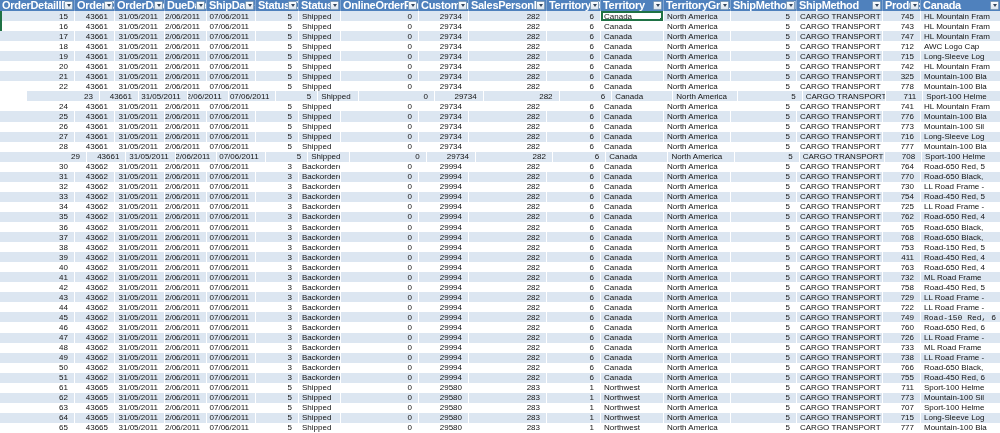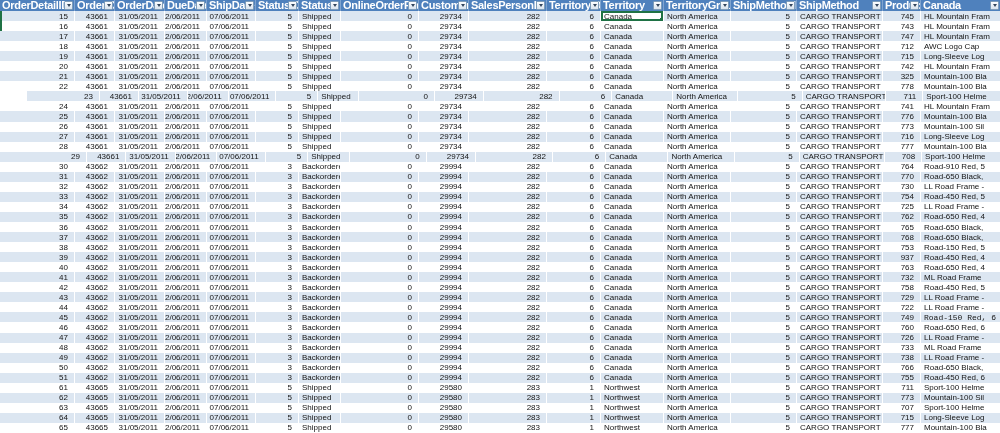--- a/index.html
+++ b/index.html
@@ -510,21 +510,21 @@
         <div class="cell txt" style="width: 42px;">Backordered</div>
         <div class="cell num" style="width: 78px;">0</div>
         <div class="cell num" style="width: 50px;">29994</div>
         <div class="cell num" style="width: 78px;">282</div>
         <div class="cell num" style="width: 54px;">6</div>
         <div class="cell txt" style="width: 63px;">Canada</div>
         <div class="cell txt" style="width: 67px;">North America</div>
         <div class="cell num" style="width: 66px;">5</div>
         <div class="cell txt" style="width: 86px;">CARGO TRANSPORT 5</div>
         <div class="cell num" style="width: 38px;">764</div>
-        <div class="cell txt" style="width: 79px;">Road-910 Red, 5</div>
+        <div class="cell txt" style="width: 79px;">Road-650 Red, 5</div>
       </div>
       <div class="row band">
         <div class="cell num" style="width: 75px;">31</div>
         <div class="cell num" style="width: 40px;">43662</div>
         <div class="cell num" style="width: 50px;">31/05/2011</div>
         <div class="cell num" style="width: 42px;">12/06/2011</div>
         <div class="cell num" style="width: 49px;">07/06/2011</div>
         <div class="cell num" style="width: 43px;">3</div>
         <div class="cell txt" style="width: 42px;">Backordered</div>
         <div class="cell num" style="width: 78px;">0</div>
@@ -680,21 +680,21 @@
         <div class="cell num" style="width: 43px;">3</div>
         <div class="cell txt" style="width: 42px;">Backordered</div>
         <div class="cell num" style="width: 78px;">0</div>
         <div class="cell num" style="width: 50px;">29994</div>
         <div class="cell num" style="width: 78px;">282</div>
         <div class="cell num" style="width: 54px;">6</div>
         <div class="cell txt" style="width: 63px;">Canada</div>
         <div class="cell txt" style="width: 67px;">North America</div>
         <div class="cell num" style="width: 66px;">5</div>
         <div class="cell txt" style="width: 86px;">CARGO TRANSPORT 5</div>
-        <div class="cell num" style="width: 38px;">937</div>
+        <div class="cell num" style="width: 38px;">411</div>
         <div class="cell txt" style="width: 79px;">Road-450 Red, 4</div>
       </div>
       <div class="row">
         <div class="cell num" style="width: 75px;">40</div>
         <div class="cell num" style="width: 40px;">43662</div>
         <div class="cell num" style="width: 50px;">31/05/2011</div>
         <div class="cell num" style="width: 42px;">12/06/2011</div>
         <div class="cell num" style="width: 49px;">07/06/2011</div>
         <div class="cell num" style="width: 43px;">3</div>
         <div class="cell txt" style="width: 42px;">Backordered</div>

